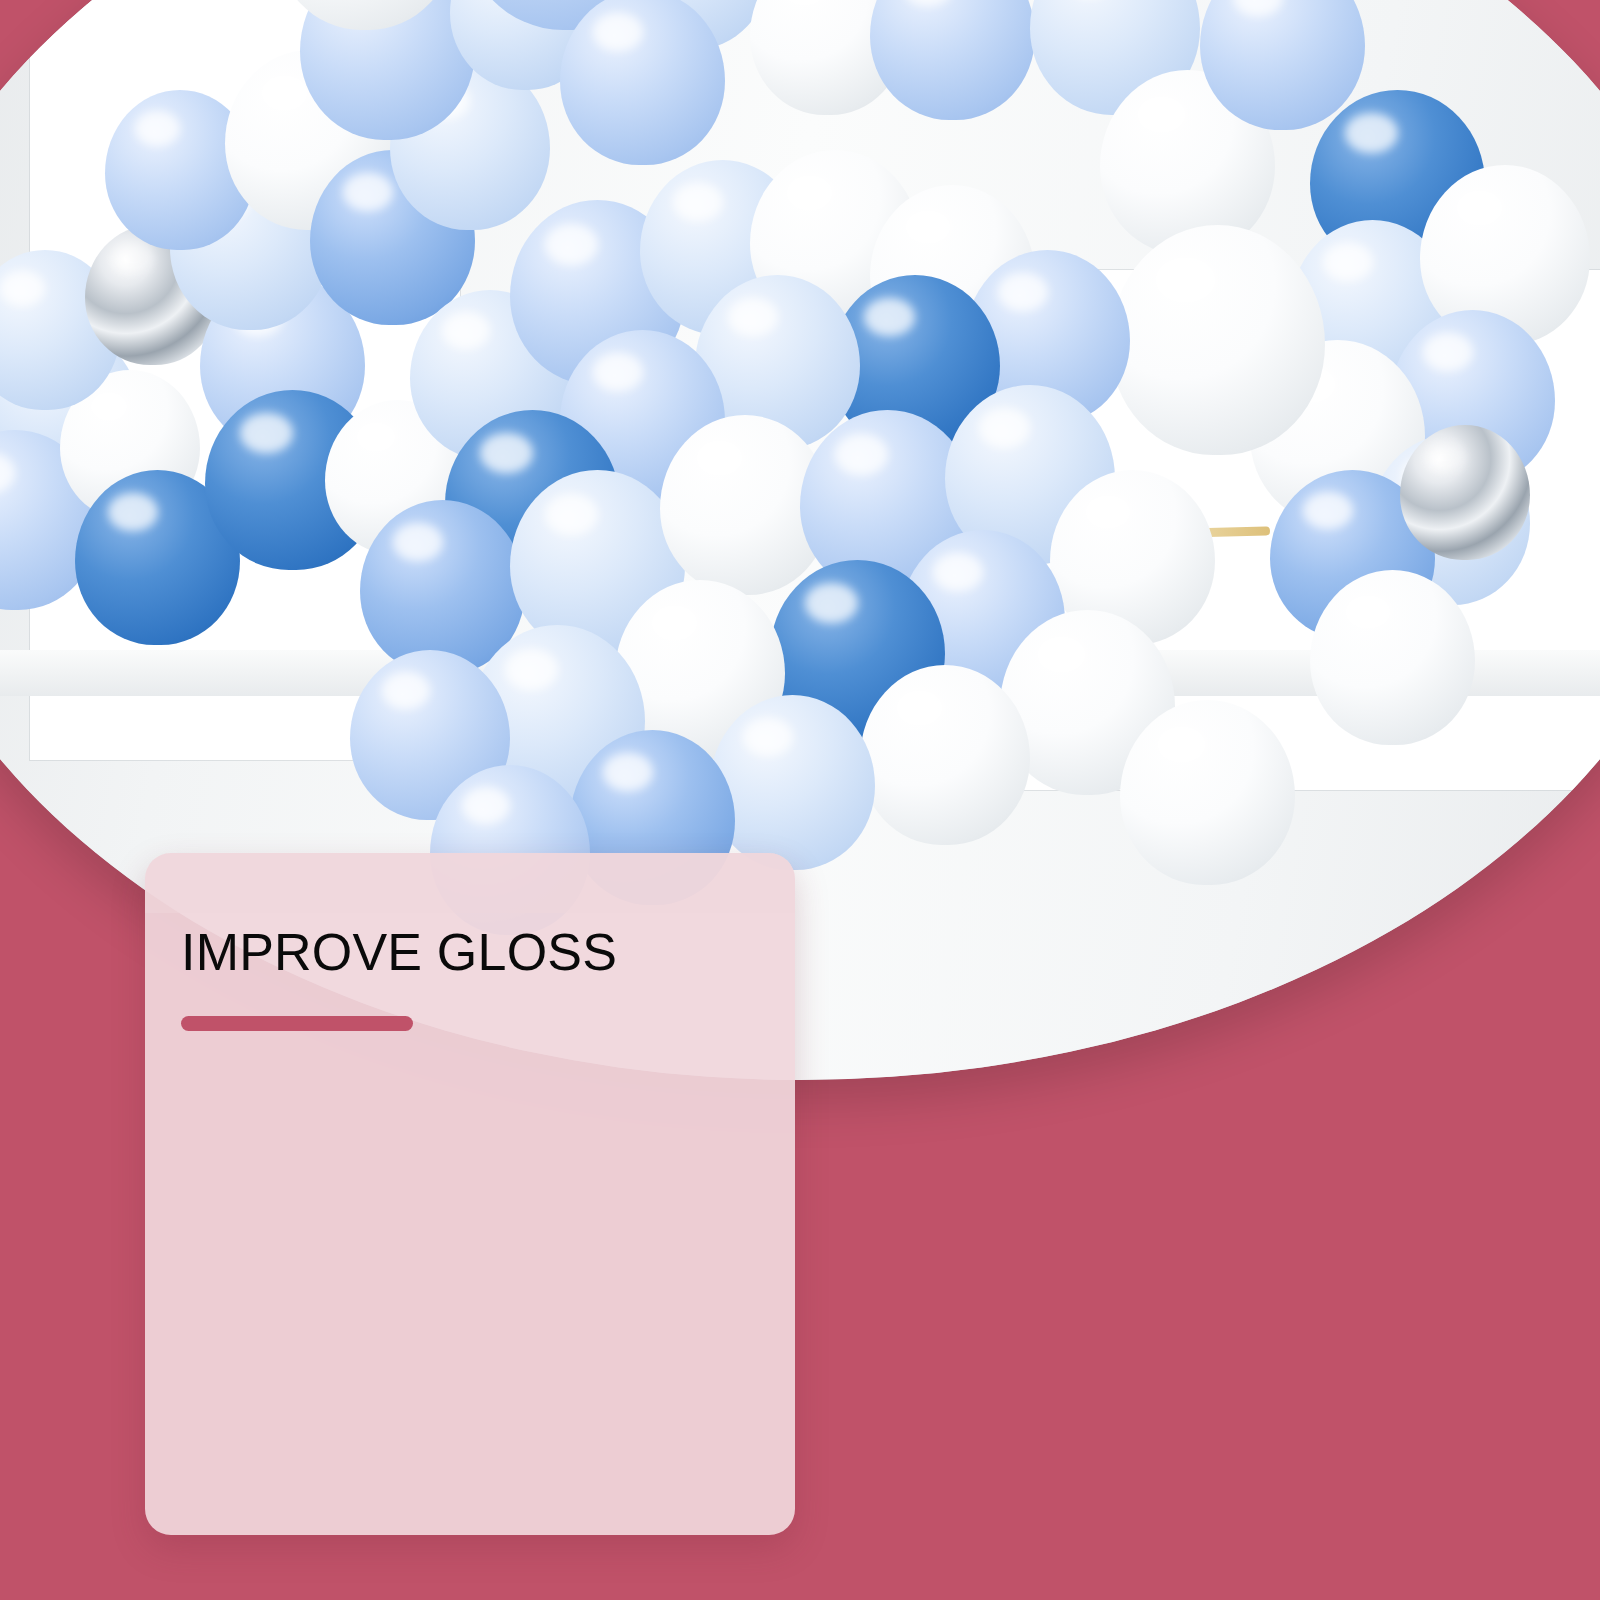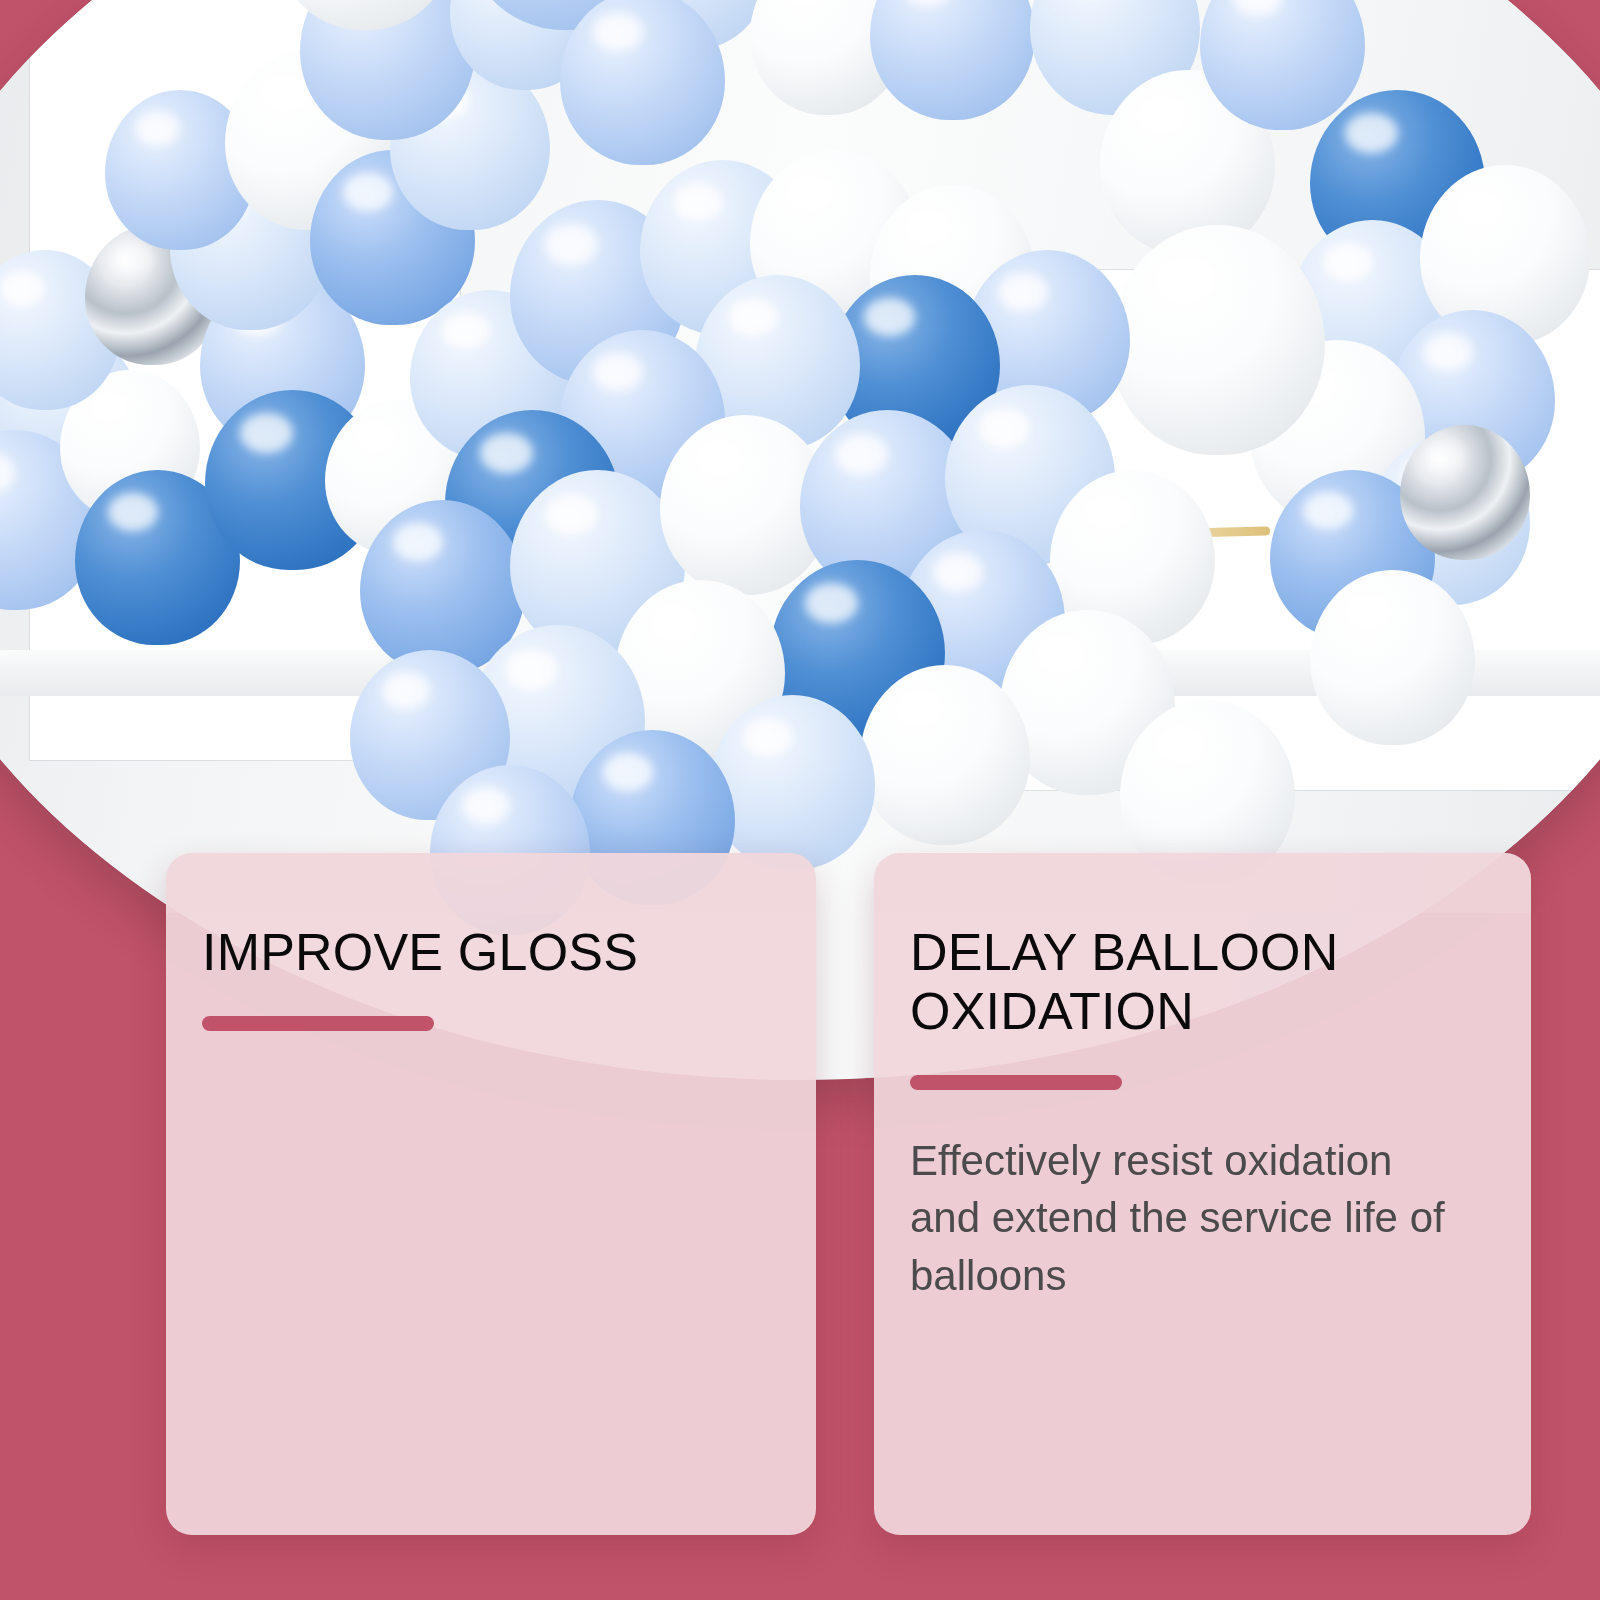--- a/index.html
+++ b/index.html
@@ -113,21 +113,20 @@
   }
   .card {
     position: absolute;
     top: 853px;
     height: 682px;
     border-radius: 26px;
     background: rgba(240, 214, 220, 0.93);
     box-shadow: 0 14px 34px rgba(120, 40, 60, .22);
     box-sizing: border-box;
     padding: 70px 42px 0 36px;
-    margin-left: 21px;
   }
   .card-left  { left: 145px;  width: 650px; }
   .card-right { left: 853px;  width: 657px; }
 
   
   .card::before {
     content: "";
     position: absolute;
     left: 0; right: 0; top: 0;
     height: 60px;
@@ -254,20 +253,15 @@
   </div>
   <div class="circle-shadow"></div>
 
   <div class="cards">
 
     <div class="card card-left">
       <h2 class="card-title">IMPROVE GLOSS</h2>
       <div class="divider"></div>
     </div>
 
-    <div class="card card-right">
-      <h2 class="card-title">DELAY BALLOON OXIDATION</h2>
-      <div class="divider"></div>
-      <p class="card-body">Effectively resist oxidation and extend the service life of balloons</p>
-    </div>
 
   </div>
 </div>
 
 </body></html>

